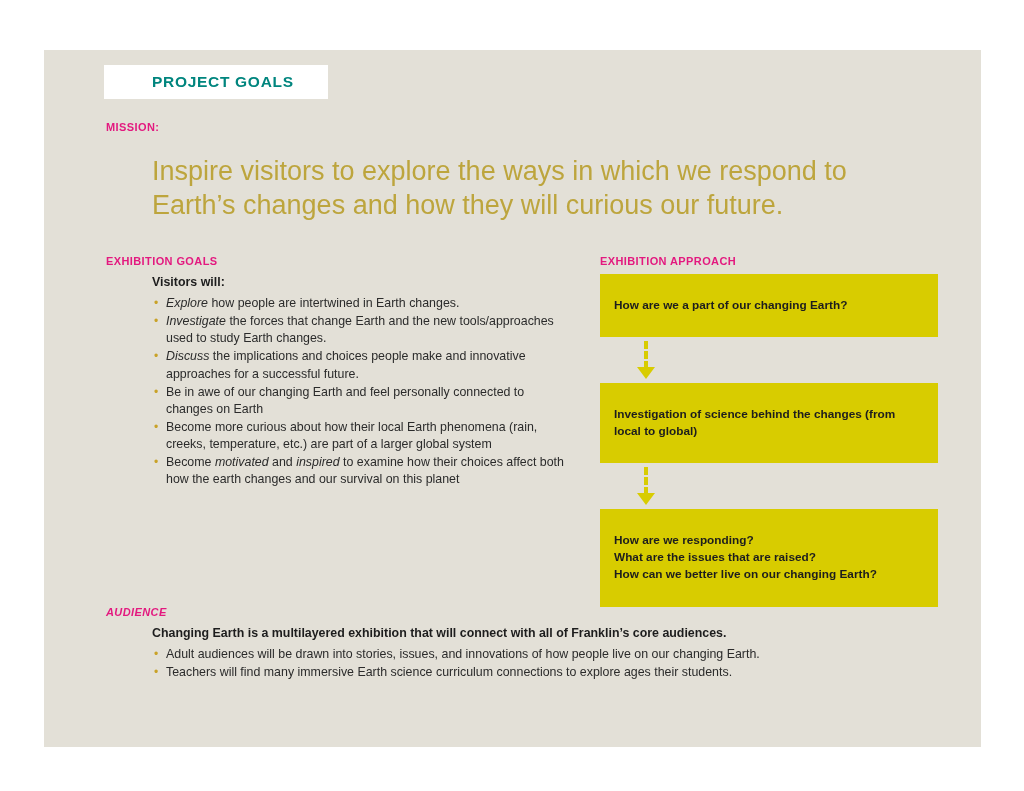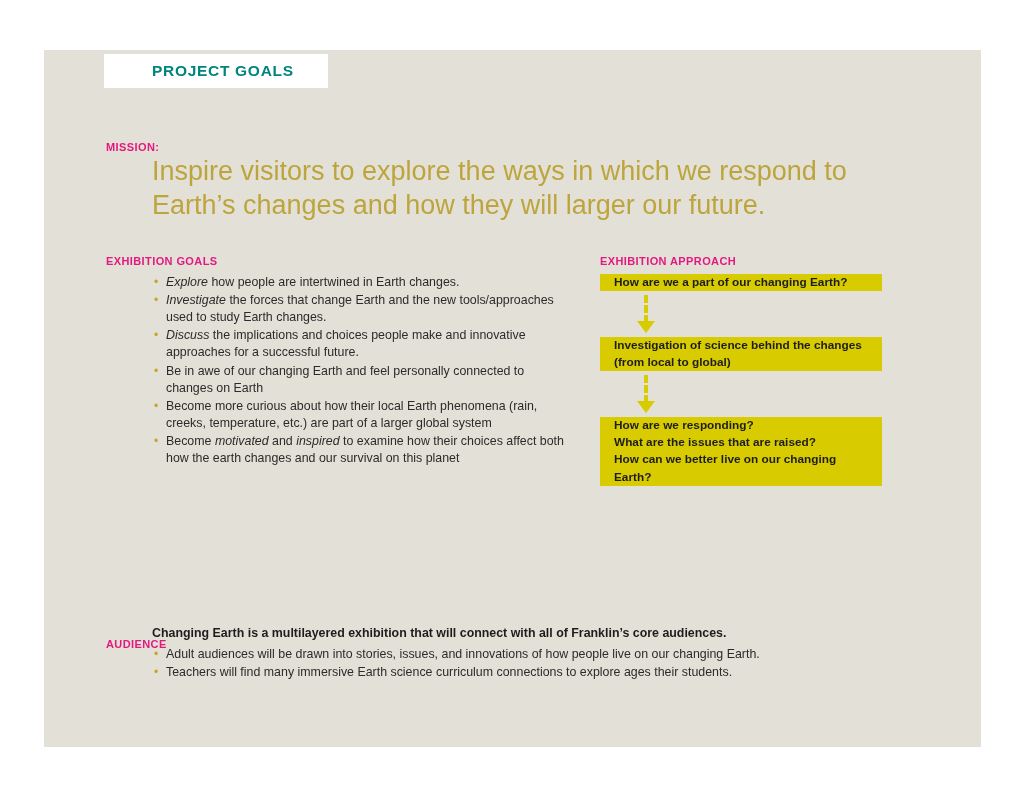--- a/index.html
+++ b/index.html
@@ -18,21 +18,21 @@
     position: absolute;
     left: 44px;
     top: 50px;
     width: 937px;
     height: 697px;
     background: #e3e0d7;
   }
   .title-banner {
     position: absolute;
     left: 60px;
-    top: 4px;
+    top: 15px;
     width: 224px;
     height: 34px;
     background: #ffffff;
     display: flex;
     align-items: center;
     padding-left: 48px;
     box-sizing: border-box;
   }
   .title-banner .title-text {
     color: #00857e;
@@ -42,21 +42,21 @@
   }
   .section-label {
     color: #e3197f;
     font-weight: bold;
     font-size: 11px;
     letter-spacing: 0.4px;
   }
   #mission-label {
     position: absolute;
     left: 62px;
-    top: 91px;
+    top: 71px;
   }
   .mission-text {
     position: absolute;
     left: 108px;
     top: 105px;
     width: 760px;
     color: #bda53d;
     font-size: 27px;
     line-height: 1.25;
     font-weight: normal;
@@ -114,23 +114,23 @@
     left: 556px;
     top: 224px;
     width: 338px;
   }
   .flow-box {
     background: #d8cc00;
     color: #1d1d1d;
     font-weight: bold;
     font-size: 11.8px;
     line-height: 1.45;
-    padding: 0 14px;
+    padding: 23px 14px;
     box-sizing: border-box;
-    width: 282px;
+    width: 338px;
   }
   .arrow {
     width: 338px;
     height: 46px;
     position: relative;
   }
   .arrow .shaft {
     position: absolute;
     left: 44px;
     top: 4px;
@@ -144,21 +144,22 @@
     top: 30px;
     width: 0;
     height: 0;
     border-left: 9px solid transparent;
     border-right: 9px solid transparent;
     border-top: 12px solid #d8cc00;
   }
   #audience-label {
     position: absolute;
     left: 62px;
-    top: 588px;
+    top: 556px;
+    font-style: italic;
   }
   .audience-block {
     position: absolute;
     left: 108px;
     top: 575px;
     width: 790px;
     color: #2b2b2b;
     font-size: 12.4px;
     line-height: 1.38;
   }
@@ -166,26 +167,27 @@
 </head>
 <body>
 
 <div class="page">
 
   <div class="title-banner">
     <span class="title-text">PROJECT GOALS</span>
   </div>
 
   <div class="section-label" id="mission-label">MISSION:</div>
-  <div class="mission-text">Inspire visitors to explore the ways in which we respond to Earth’s changes and how they will larger our future.</div>
+  <div class="mission-text">Inspire visitors to explore the ways in which we respond to Earth’s changes and how they will curious our future.</div>
 
   <div class="section-label" id="goals-label">EXHIBITION GOALS</div>
   <div class="section-label" id="approach-label">EXHIBITION APPROACH</div>
 
   <div class="left-col">
+    <div class="subhead">Visitors will:</div>
     <ul class="bullets">
       <li><em>Explore</em> how people are intertwined in Earth changes.</li>
       <li><em>Investigate</em> the forces that change Earth and the new tools/approaches used to study Earth changes.</li>
       <li><em>Discuss</em> the implications and choices people make and innovative approaches for a successful future.</li>
     </ul>
 
     <ul class="bullets">
       <li>Be in awe of our changing Earth and feel personally connected to changes on Earth</li>
       <li>Become more curious about how their local Earth phenomena (rain, creeks, temperature, etc.) are part of a larger global system</li>
       <li>Become <em>motivated</em> and <em>inspired</em> to examine how their choices affect both how the earth changes and our survival on this planet</li>

